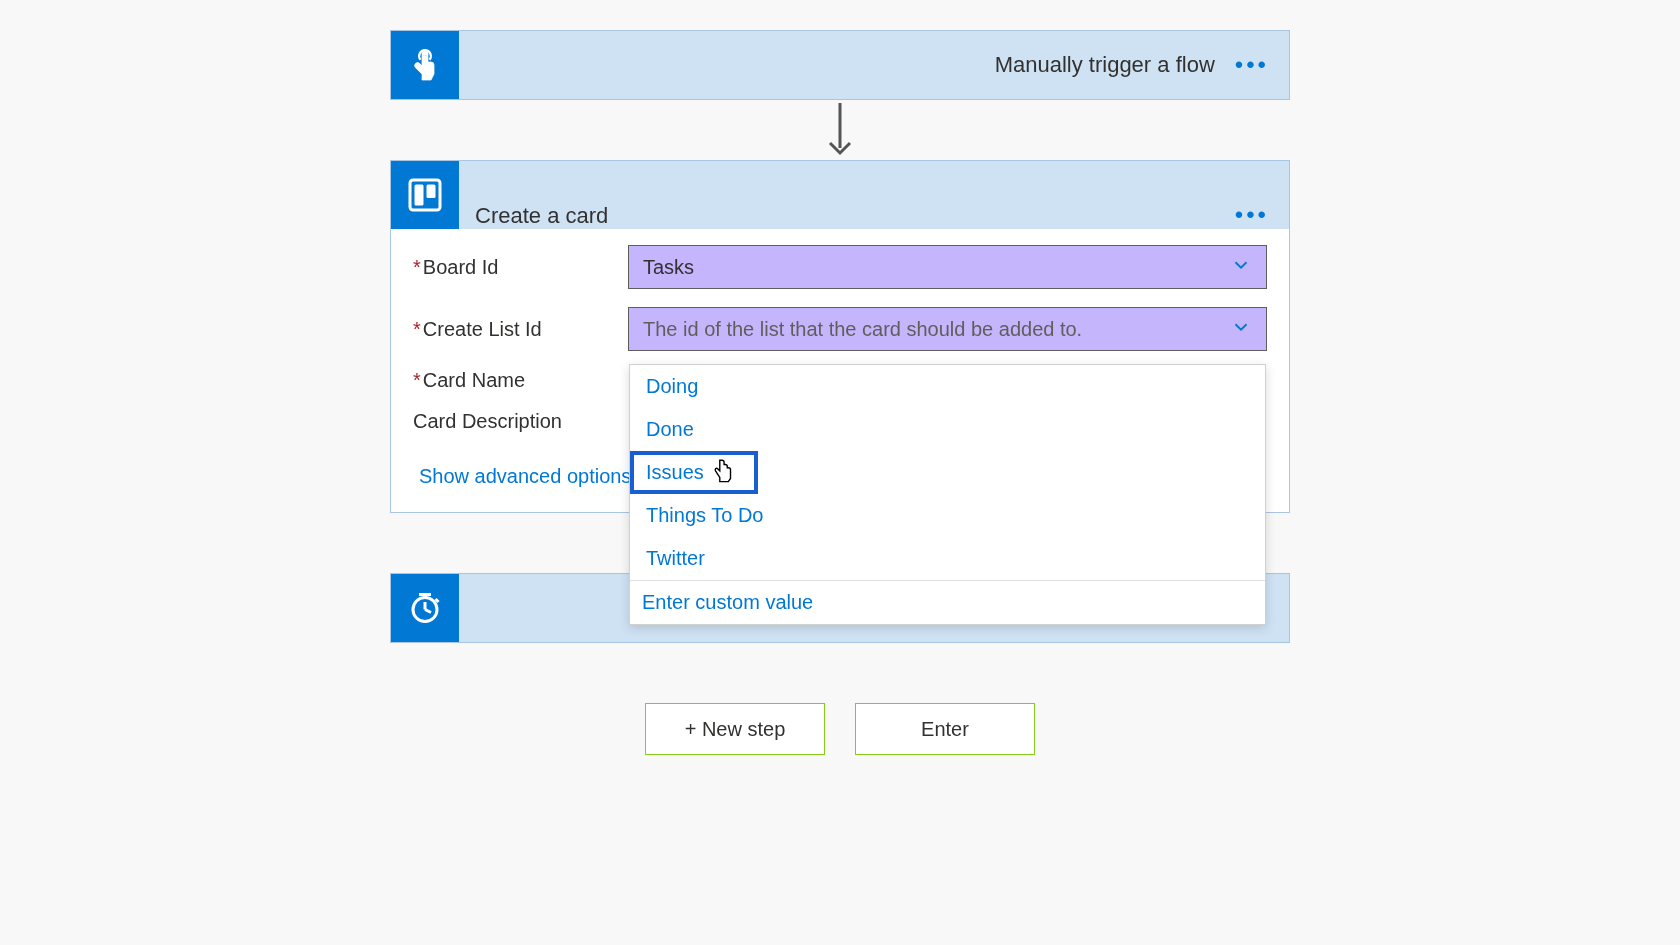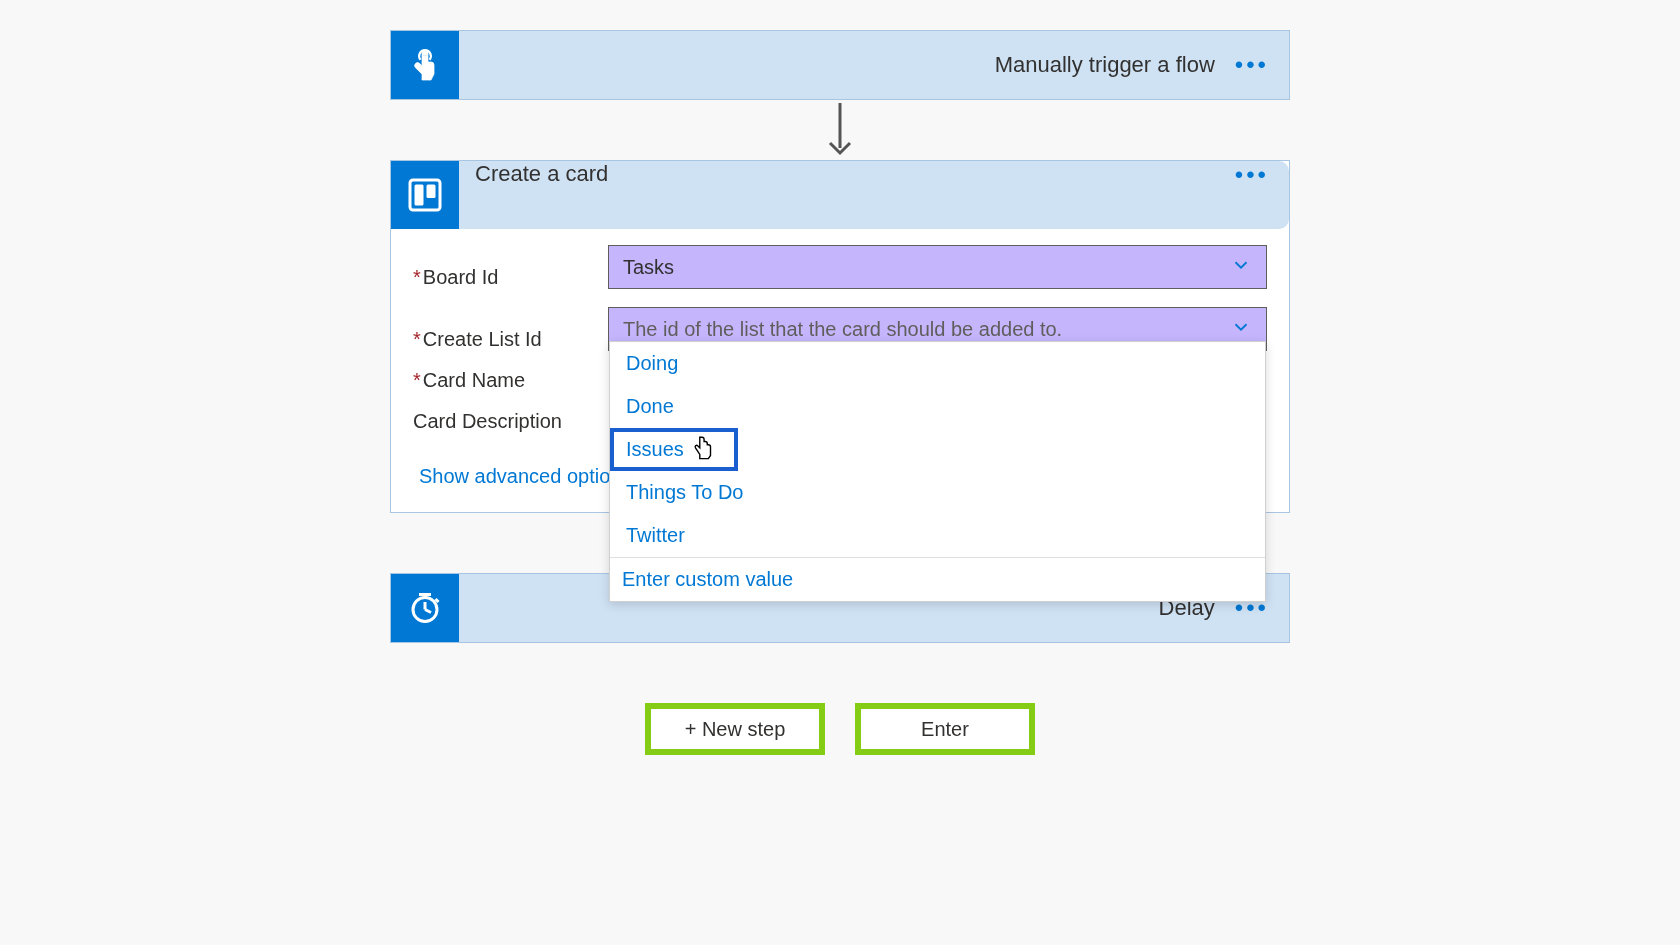--- a/index.html
+++ b/index.html
@@ -68,30 +68,30 @@
     }
     .expanded-card {
       width: 900px;
       border: 1px solid #a8c5e2;
       background: #fff;
       position: relative;
     }
     .expanded-header {
       background: #cfe2f4;
       display: flex;
-      align-items: flex-start;
-      border-radius: 10px;
+      align-items: flex-end;
     }
     .expanded-body {
       padding: 16px 22px 24px 22px;
     }
     .field-row {
       display: flex;
-      align-items: flex-end;
+      align-items: center;
       margin-bottom: 18px;
+      gap: 20px;
     }
     .field-label {
       width: 195px;
       font-size: 20px;
       color: #323130;
     }
     .required {
       color: #a4262c;
       margin-right: 2px;
     }
@@ -119,21 +119,21 @@
       display: inline-flex;
       align-items: center;
       gap: 8px;
       cursor: pointer;
       margin-top: 6px;
       margin-left: 6px;
     }
     .dropdown-list {
       position: absolute;
       left: 0;
-      top: 33px;
+      top: 56px;
       width: 100%;
       background: #fff;
       border: 1px solid #d0d0d0;
       box-shadow: 0 3px 10px rgba(0,0,0,0.15);
       z-index: 10;
     }
     .dropdown-item {
       padding: 10px 16px;
       font-size: 20px;
       color: #0078d4;
@@ -159,21 +159,21 @@
     }
     .action-buttons {
       display: flex;
       gap: 30px;
       justify-content: center;
       margin-top: 60px;
     }
     .action-btn {
       min-width: 180px;
       height: 52px;
-      border: 6px solid #84cc16;
+      border: 1px solid #84cc16;
       background: #fff;
       font-size: 20px;
       color: #323130;
       cursor: pointer;
       display: flex;
       align-items: center;
       justify-content: center;
     }
     .trigger-icon svg, .trello-icon svg, .clock-icon svg {
       fill: #fff;

